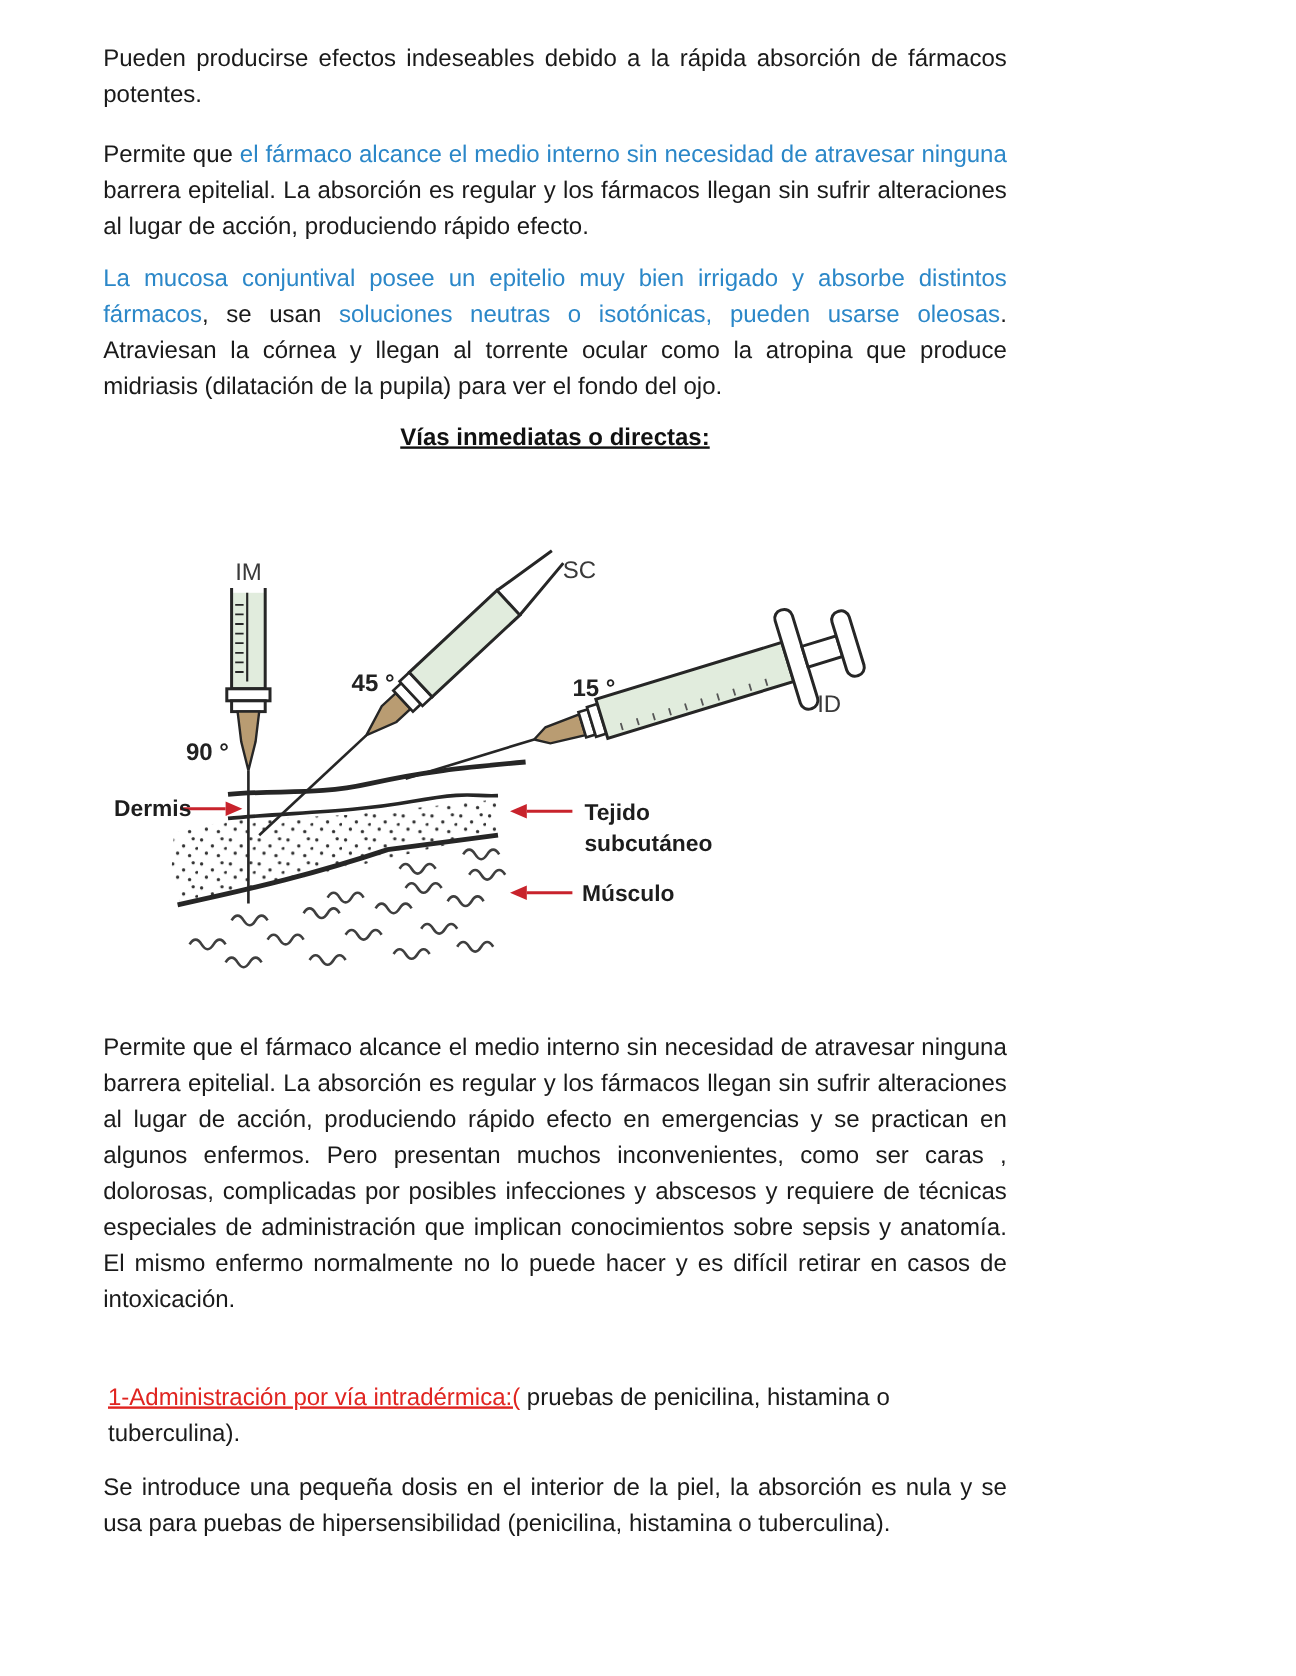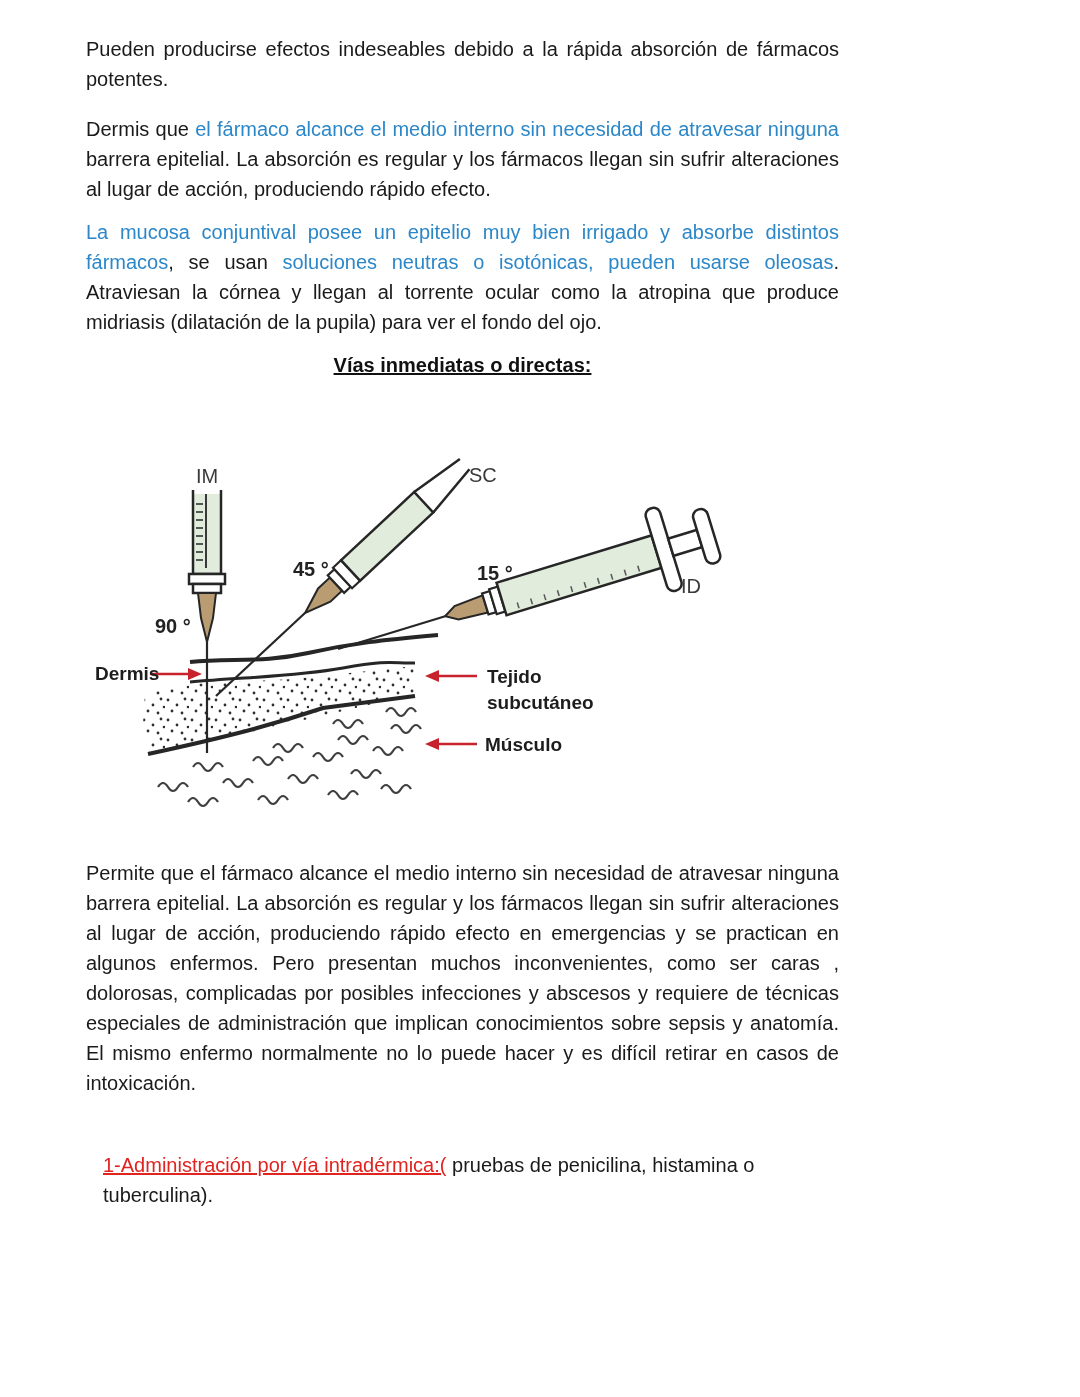--- a/index.html
+++ b/index.html
@@ -13,21 +13,21 @@
   .para { margin: 0 0 13px 0; text-align: justify; }
   .para-first { margin-bottom: 20px; }
   .heading-blue {
     margin: 0 0 14px 0; color: #1d76bb; text-decoration: underline;
     text-align: left;
   }
   .heading-black {
     margin: 0 0 14px 0; font-weight: bold; text-decoration: underline;
     color: #111; text-align: center;
   }
-  .heading-red-line { margin: 52px 0 15px 17px; text-align: left; }
+  .heading-red-line { margin: 52px 0 15px 4px; text-align: left; }
   .red-underlined { color: #e02420; text-decoration: underline; }
   .blue-inline { color: #2b87c8; }
   .diagram-wrap { margin: 76px 0 0 7px; text-align: center; }
   .diagram { display: block; }
   .diagram text { font-family: "Liberation Sans", sans-serif; }
   .dl-route { font-size: 20px; fill: #3a3a3a; }
   .dl-angle { font-size: 20px; font-weight: bold; fill: #222222; }
   .dl-anat  { font-size: 19px; font-weight: bold; fill: #1d1d1d; }
   .para-after-diagram { margin-top: 42px; }
 </style>
@@ -36,21 +36,21 @@
 
 <div class="page">
   <div class="content">
 
     <p class="para para-first">
       <span>Pueden producirse efectos indeseables debido a la rápida absorción de fármacos potentes.</span>
     </p>
 
 
 
-    <p class="para"><span>Dermis que </span><span class="blue-inline">el fármaco alcance el medio interno sin necesidad de atravesar ninguna</span><span> barrera epitelial. La absorción es regular y los fármacos llegan sin sufrir alteraciones al lugar de acción, produciendo rápido efecto.</span></p>
+    <p class="para"><span>Permite que </span><span class="blue-inline">el fármaco alcance el medio interno sin necesidad de atravesar ninguna</span><span> barrera epitelial. La absorción es regular y los fármacos llegan sin sufrir alteraciones al lugar de acción, produciendo rápido efecto.</span></p>
 
 
     <p class="para"><span class="blue-inline">La mucosa conjuntival posee un epitelio muy bien irrigado y absorbe distintos fármacos</span><span>, se usan </span><span class="blue-inline">soluciones neutras o isotónicas, pueden usarse oleosas</span><span>. Atraviesan la córnea y llegan al torrente ocular como la atropina que produce midriasis (dilatación de la pupila) para ver el fondo del ojo.</span></p>
 
     <p class="heading-black">
       <span>Vías inmediatas o directas:</span>
     </p>
 
     <div class="diagram-wrap">
       <svg class="diagram" width="640" height="360" viewBox="0 0 640 360">
@@ -169,15 +169,18 @@
         <text x="392" y="295" class="dl-anat">Músculo</text>
       </svg>
     </div>
 
     <p class="para para-after-diagram">
       <span>Permite que el fármaco alcance el medio interno sin necesidad de atravesar ninguna barrera epitelial. La absorción es regular y los fármacos llegan sin sufrir alteraciones al lugar de acción, produciendo rápido efecto en emergencias y se practican en algunos enfermos. Pero presentan muchos inconvenientes, como ser caras , dolorosas, complicadas por posibles infecciones y abscesos y requiere de técnicas especiales de administración que implican conocimientos sobre sepsis y anatomía. El mismo enfermo normalmente no lo puede hacer y es difícil retirar en casos de intoxicación.</span>
     </p>
 
     <p class="heading-red-line"><span class="red-underlined">1-Administración por vía intradérmica:(</span><span> pruebas de penicilina, histamina o tuberculina).</span></p>
 
+    <p class="para">
+      <span>Se introduce una pequeña dosis en el interior de la piel, la absorción es nula y se usa para puebas de hipersensibilidad (penicilina, histamina o tuberculina).</span>
+    </p>
 
   </div>
 </div>
 
 </body></html>

